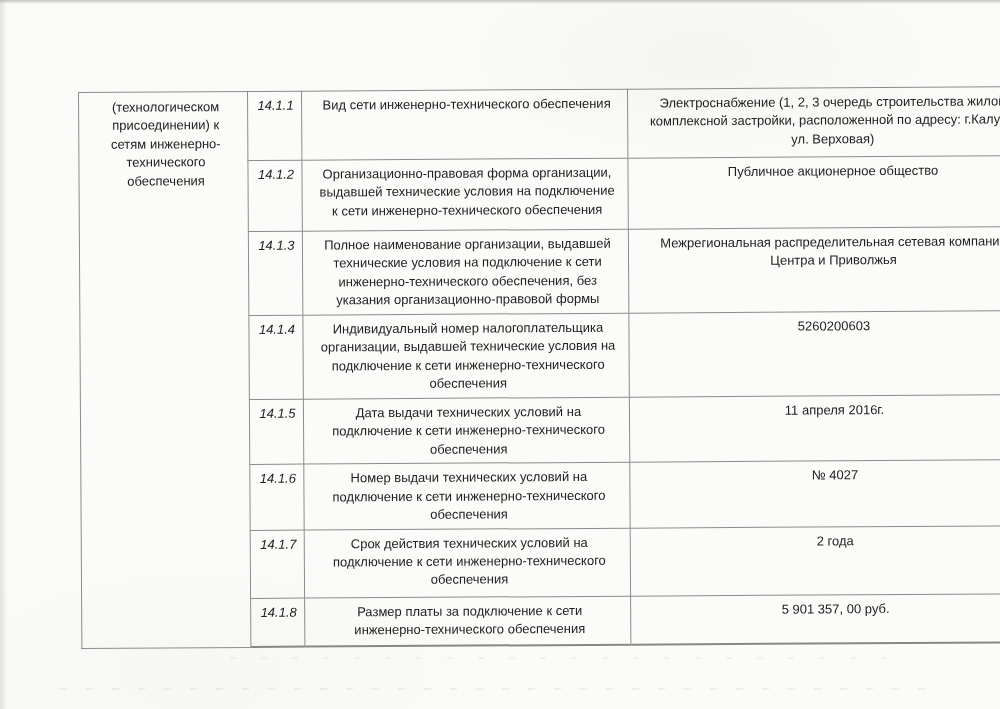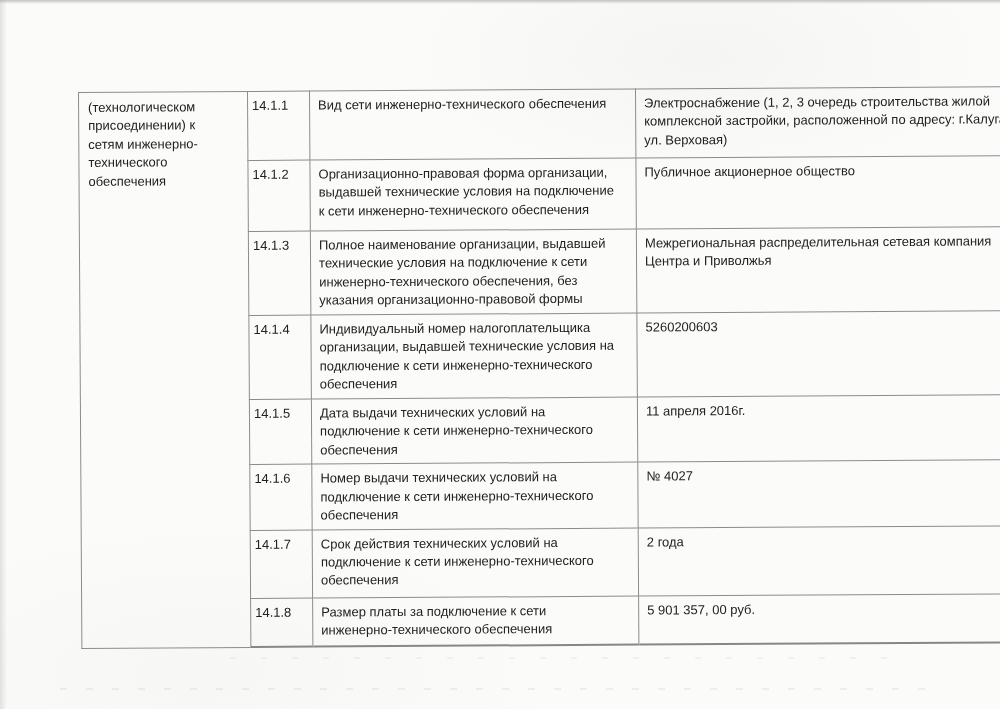--- a/index.html
+++ b/index.html
@@ -14,20 +14,21 @@
     background:#ffffff;
   }
   .scan-page{
     position:relative;
     width:1000px;height:709px;
     background:
       radial-gradient(ellipse 420px 180px at 70% 8%, rgba(190,190,185,0.10), transparent 70%),
       radial-gradient(ellipse 500px 220px at 20% 95%, rgba(190,190,185,0.07), transparent 70%),
       var(--paper);
     overflow:hidden;
+    text-align:center;
   }
   .scan-top-edge{
     position:absolute;left:0;top:0;width:1000px;height:4px;
     background:linear-gradient(to bottom, rgba(150,150,148,0.55), rgba(150,150,148,0));
   }
   .scan-left-edge{
     position:absolute;left:0;top:0;width:7px;height:709px;
     background:linear-gradient(to right, rgba(160,160,155,0.28), rgba(160,160,155,0));
   }
   .scan-bottom-noise{
@@ -63,21 +64,22 @@
   .doc-table{border:1px solid #7e7e7c;}
   .doc-table tr:last-child td{border-bottom:2px solid #878785;}
   .doc-table td.left-cell{
     width:155px;
     padding-left:9px;
     padding-top:6px;
   }
   .doc-table td.num-cell{
     width:47px;
     padding-left:4px;
-    padding-right:10px;
+    padding-right:2px;
+    font-style:italic;
   }
   .doc-table td.label-cell{
     width:313px;
   }
   .doc-table td.value-cell{
     width:393px;
   }
 </style>
 </head>
 <body>

